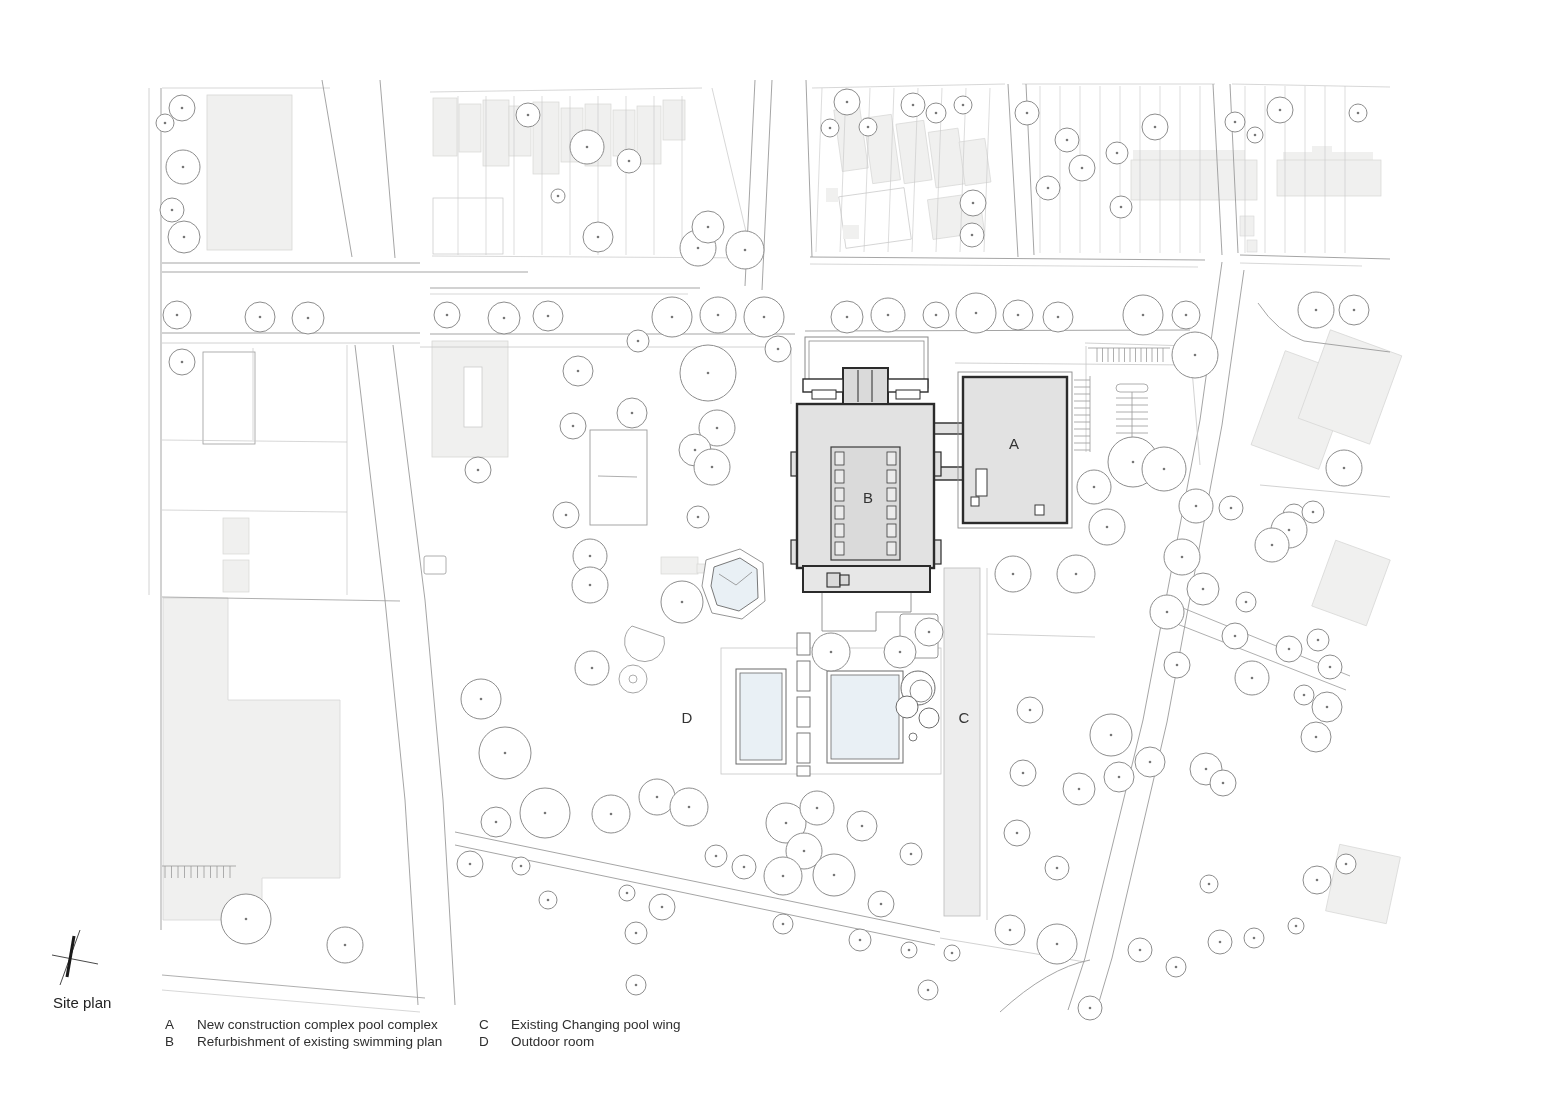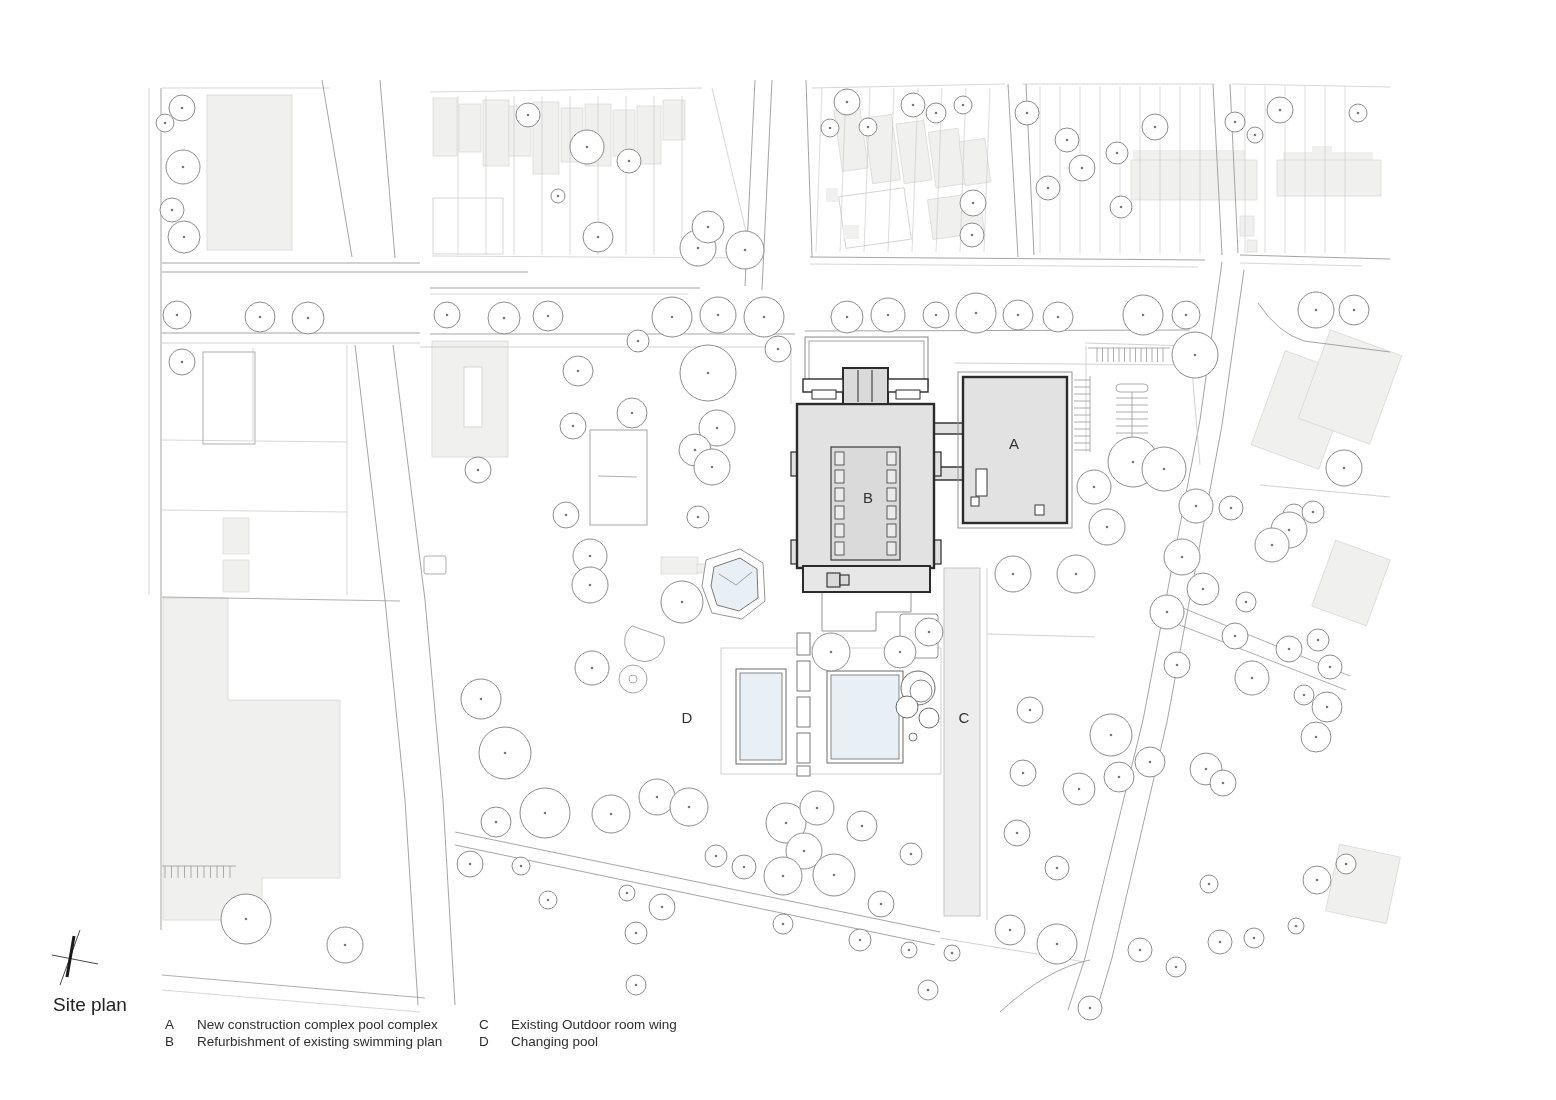--- a/index.html
+++ b/index.html
@@ -1,19 +1,19 @@
 <!DOCTYPE html>
 <html><head>
 <meta charset="utf-8">
 <style>
   html,body{margin:0;padding:0;background:#fff;}
   .page{position:relative;width:1556px;height:1100px;background:#ffffff;overflow:hidden;
         font-family:"Liberation Sans",sans-serif;}
   svg{position:absolute;left:0;top:0;}
-  .plan-title{position:absolute;left:53px;top:994px;font-size:19px;color:#222;}
+  .plan-title{position:absolute;left:53px;top:994px;font-size:15px;color:#222;}
   .legend{position:absolute;left:165px;top:1016px;display:flex;gap:30px;
           font-size:13.5px;color:#2f2f2f;line-height:17px;}
   .lg-col-1{width:284px;}
   .lg-row{display:flex;}
   .lg-key{width:32px;flex:none;}
 </style>
 </head>
 <body>
 
 <div class="page">
@@ -589,21 +589,21 @@
         <span>New construction complex pool complex</span>
       </div>
       <div class="lg-row">
         <span class="lg-key">B</span>
         <span>Refurbishment of existing swimming plan</span>
       </div>
     </div>
     <div>
       <div class="lg-row">
         <span class="lg-key">C</span>
-        <span>Existing Outdoor room wing</span>
+        <span>Existing Changing pool wing</span>
       </div>
       <div class="lg-row">
         <span class="lg-key">D</span>
-        <span>Changing pool</span>
+        <span>Outdoor room</span>
       </div>
     </div>
   </div>
 </div>
 
 </body></html>

